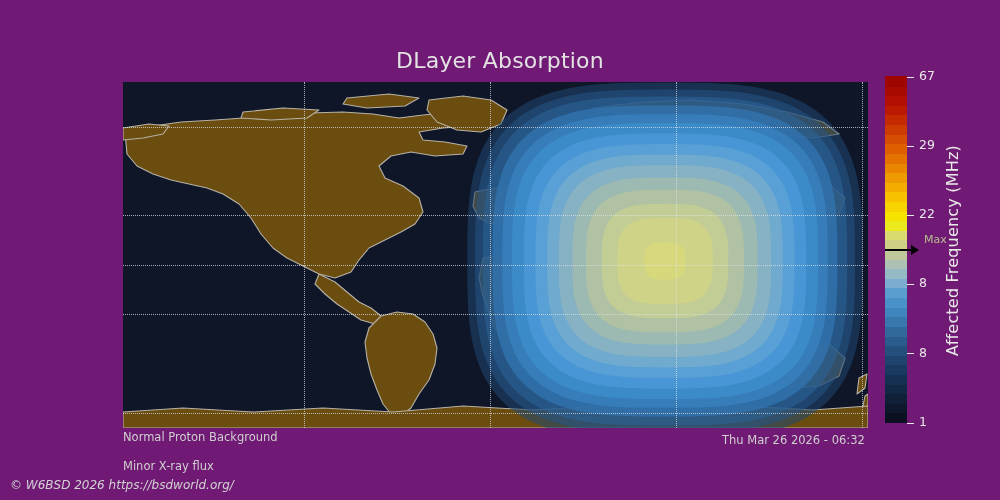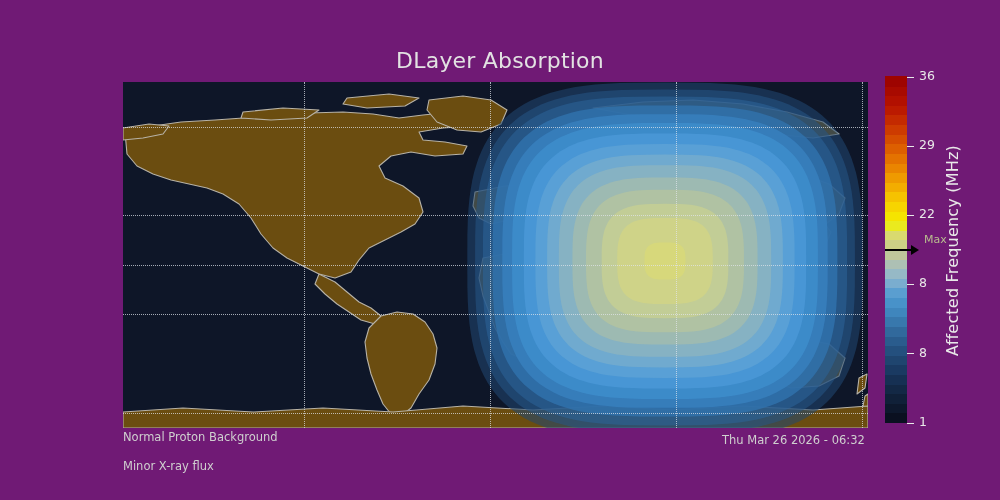--- a/index.html
+++ b/index.html
@@ -223,30 +223,31 @@
         <div class="tick" style="top: 138.4px;">
           <i></i>
           <span>22</span>
         </div>
         <div class="tick" style="top: 69.2px;">
           <i></i>
           <span>29</span>
         </div>
         <div class="tick" style="top: 0px;">
           <i></i>
-          <span>36</span>
+          <span>67</span>
         </div>
       </div>
     <div class="maxmark" id="maxmark" style="top: 173px;">
       <div class="mx-text">Max</div>
       <div class="mx-arrow"></div>
       <div class="mx-head"></div>
     </div>
   </div>
   <div class="cbar-label">
     <span>Affected Frequency (MHz)</span>
   </div>
 
   <div class="fn fn-a">Normal Proton Background</div>
   <div class="fn fn-b">Minor X-ray flux</div>
   <div class="fn fn-date">Thu Mar 26 2026 - 06:32</div>
+  <div class="credit">© W6BSD 2026 https://bsdworld.org/</div>
 
 </div>
 
 </body></html>

